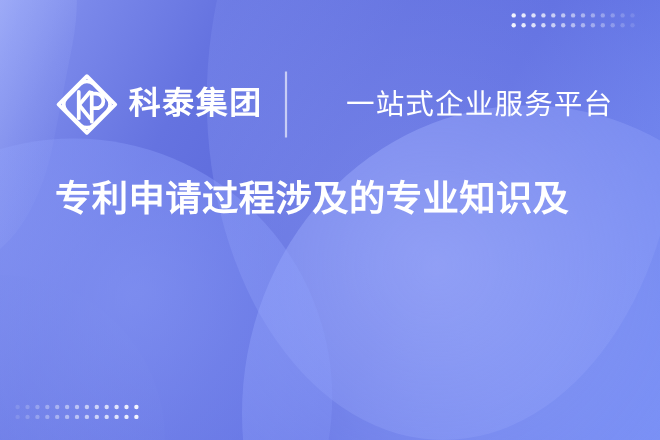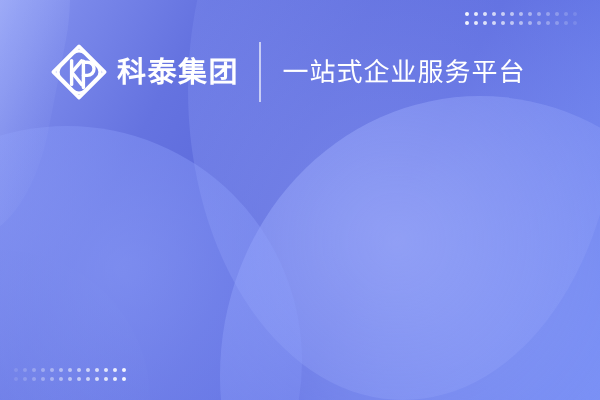--- a/index.html
+++ b/index.html
@@ -125,21 +125,21 @@
   #dots-bottom-left {
     --cols: 13;
     left: 14px;
     bottom: 14px;
   }
 
   
   #header {
     position: absolute;
     left: 50px;
-    top: 35px;
+    top: 58px;
     display: flex;
     align-items: center;
     height: 74px;
   }
 
   #logo-lockup {
     display: flex;
     align-items: center;
   }
 
@@ -190,20 +190,21 @@
     height: 60px;
     background: rgba(255,255,255,0.62);
     margin: 0 22px 0 20px;
     flex: 0 0 1.5px;
   }
 
   #tagline {
     display: flex;
     flex-direction: column;
     justify-content: center;
+    margin-left: 32px;
   }
   #tagline-main {
     color: #ffffff;
     font-size: 26px;
     font-weight: 400;
     letter-spacing: 1px;
     line-height: 1.18;
     white-space: nowrap;
   }
   #tagline-sub {
@@ -332,15 +333,16 @@
 
     <div id="divider"></div>
 
     <div id="tagline">
       <div id="tagline-main">一站式企业服务平台</div>
     </div>
 
   </div>
 
   <div id="headline">
+    <div class="headline-line">专利申请过程涉及的专业知识及</div>
   </div>
 
 </div>
 
 </body></html>

